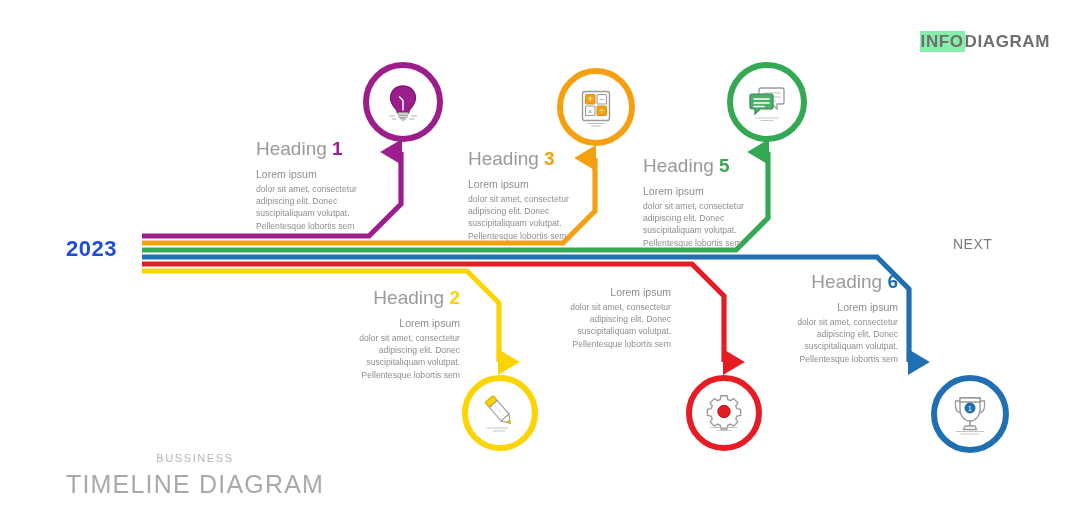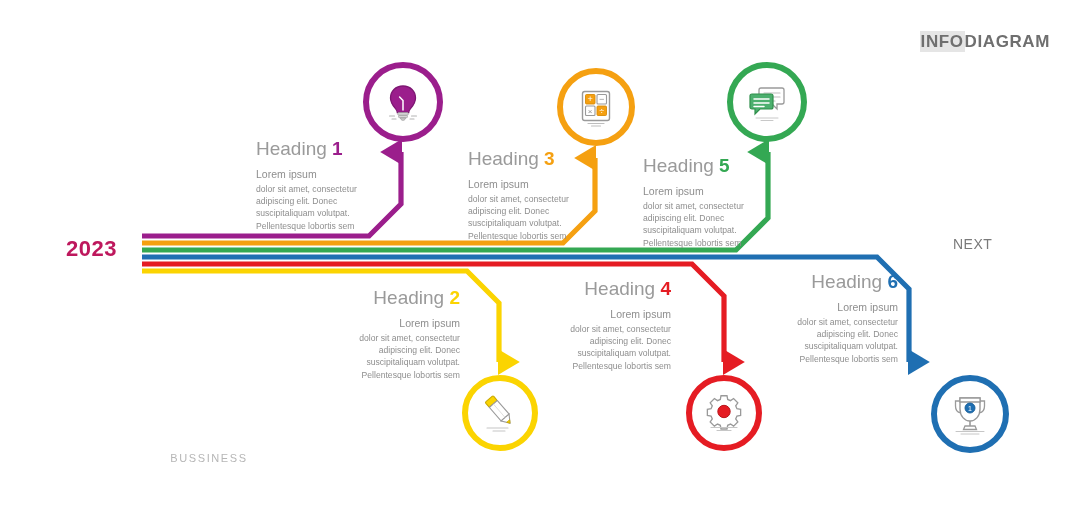--- a/index.html
+++ b/index.html
@@ -10,32 +10,32 @@
     overflow:hidden;
     position:relative;
   }
   #stage{position:absolute;left:0;top:0;width:1080px;height:532px;}
   #wires{position:absolute;left:0;top:0;width:1080px;height:532px;}
 
   .infographic-label{
     position:absolute; right:30px; top:32px;
     font-size:17px; letter-spacing:.6px; font-weight:700; color:#6f6f6f;
   }
-  .infographic-label .hl{background:#e5e5e5;padding:1px 1px;}
+  .infographic-label .hl{background:#86efac;padding:1px 1px;}
 
   .year-label{
     position:absolute; left:66px; top:236px;
-    font-size:22px; font-weight:700; color:#be185d; letter-spacing:.5px;
+    font-size:22px; font-weight:700; color:#1d4ed8; letter-spacing:.5px;
   }
   .next-label{
     position:absolute; left:953px; top:236px;
     font-size:14px; font-weight:400; color:#7a7a7a; letter-spacing:.5px;
   }
 
-  .footer{position:absolute;left:69px;top:452px;width:280px;text-align:center;}
+  .footer{position:absolute;left:55px;top:452px;width:280px;text-align:center;}
   .footer .sub{font-size:11px;letter-spacing:1.6px;color:#b6b6b6;}
   .footer .main{font-size:25px;letter-spacing:1.2px;color:#a9a9a9;margin-top:6px;}
 
   .block{position:absolute;width:150px;}
   .block .head{font-size:19px;color:#9a9a9a;font-weight:400;white-space:nowrap;}
   .block .head b{font-weight:700;}
   .block .body{margin-top:7px;font-size:8.6px;line-height:1.42;color:#8e8e8e;}
   .block .body .first{font-size:10.5px;color:#8e8e8e;display:block;margin-bottom:1px;}
   .block.right{text-align:right;}
 
@@ -127,21 +127,20 @@
     <div class="body">
       <span class="first">Lorem ipsum</span>
       <span>dolor sit amet, consectetur</span><br>
       <span>adipiscing elit. Donec</span><br>
       <span>suscipitaliquam volutpat.</span><br>
       <span>Pellentesque lobortis sem</span>
     </div>
   </div>
 
   <div class="block right" style="left:521px;top:278px;">
-    <div class="head"><span>Heading</span> <b style="color:#E51C23">4</b></div>
     <div class="body">
       <span class="first">Lorem ipsum</span>
       <span>dolor sit amet, consectetur</span><br>
       <span>adipiscing elit. Donec</span><br>
       <span>suscipitaliquam volutpat.</span><br>
       <span>Pellentesque lobortis sem</span>
     </div>
   </div>
 
   <div class="block right" style="left:748px;top:271px;">
@@ -249,15 +248,16 @@
       <path d="M15.5 37.5 L28.5 37.5 L27 34 L17 34 Z" fill="#ffffff" stroke="#9a9a9a" stroke-width="1.3"></path>
       <g stroke="#c6c6c6" stroke-width="1" stroke-linecap="round">
         <path d="M8 39.5 L36 39.5"></path>
           <path d="M13 42 L31 42"></path>
       </g>
     </svg>
   </div>
 
   <div class="footer">
     <div class="sub">BUSSINESS</div>
+    <div class="main">TIMELINE DIAGRAM</div>
   </div>
 
 </div>
 
 </body></html>

